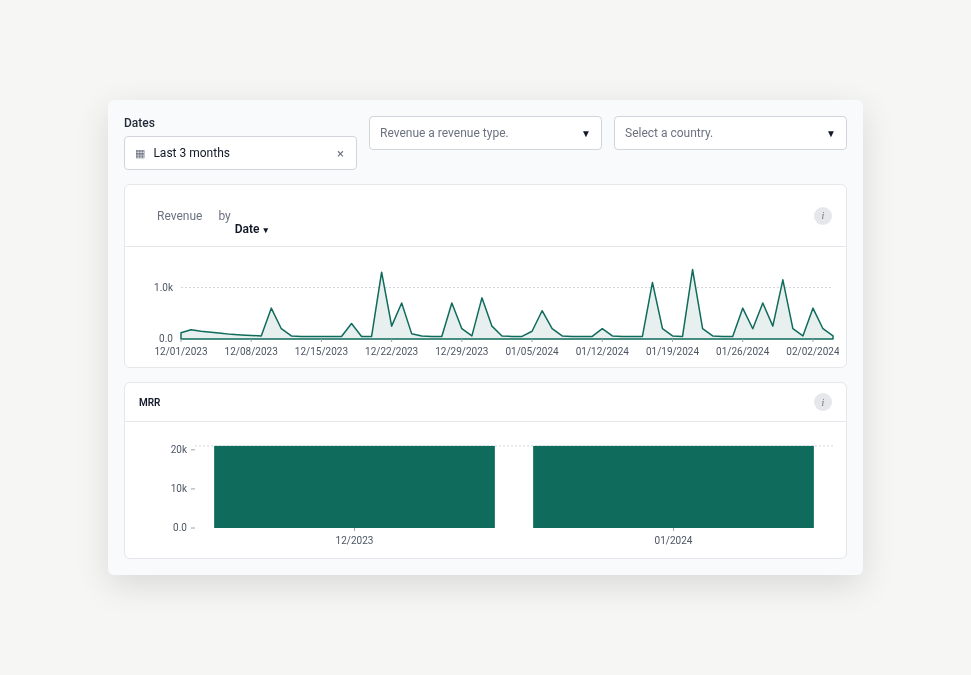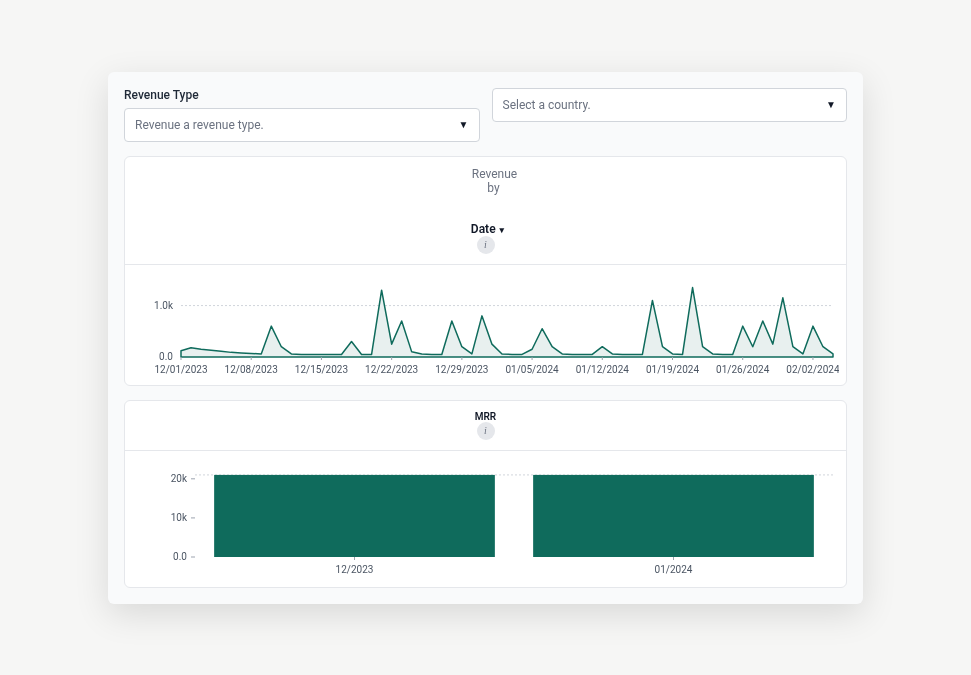--- a/index.html
+++ b/index.html
@@ -8,42 +8,50 @@
 .filters { display: flex; gap: 12px; margin-bottom: 14px; }
 .filter-group { flex: 1; }
 .filter-label { font-size: 12px; color: #1f2937; margin-bottom: 6px; font-weight: 500; }
 .filter-control { display: flex; align-items: center; height: 34px; border: 1px solid #d1d5db; border-radius: 4px; padding: 0 10px; background: #fff; font-size: 12px; color: #6b7280; }
 .filter-control.active { color: #111827; }
 .filter-control .spacer { flex: 1; }
 .filter-control .icon-cal { margin-right: 8px; font-size: 11px; color: #6b7280; }
 .filter-control .clear { font-size: 13px; color: #6b7280; cursor: pointer; padding: 0 2px; }
 .filter-control .chev { font-size: 10px; color: #111827; }
 .card { background: #fff; border: 1px solid #e5e7eb; border-radius: 6px; margin-bottom: 14px; overflow: hidden; }
-.card-header { display: flex; align-items: center; padding: 10px 14px; border-bottom: 1px solid #e5e7eb; font-size: 12px; color: #6b7280; flex-direction: column; }
+.card-header { display: flex; align-items: center; padding: 10px 14px; border-bottom: 1px solid #e5e7eb; font-size: 12px; color: #6b7280; }
 .card-header .strong { color: #111827; font-weight: 600; margin-left: 4px; margin-top: 27px; }
 .card-header .chev-sm { font-size: 9px; margin-left: 4px; color: #111827; }
 .card-header .spacer { flex: 1; }
 .info-badge { width: 18px; height: 18px; border-radius: 50%; background: #e5e7eb; color: #6b7280; font-size: 10px; display: flex; align-items: center; justify-content: center; font-style: italic; font-family: Georgia, serif; cursor: pointer; }
 .chart-body { padding: 14px 14px 10px 14px; position: relative; }
 .mrr-title { font-size: 10px; font-weight: 600; color: #111827; }
 svg { display: block; }
 .ytick { font-size: 10px; fill: #4b5563; }
 .xtick { font-size: 10px; fill: #4b5563; }
 .grid { stroke: #d1d5db; stroke-dasharray: 2 2; stroke-width: 1; }
 .areapath { fill: #e8f0ef; stroke: #0f6b5c; stroke-width: 1.5; stroke-linejoin: round; }
 .barrect { fill: #0f6b5c; }
 </style>
 </head>
 <body>
 
 <div class="panel">
 
   <div class="filters">
     <div class="filter-group">
-      <div class="filter-label">Revenue Type</div>
+      <div class="filter-label">Dates</div>
+      <div class="filter-control active">
+        <span class="icon-cal">▦</span>
+        <span>Last 3 months</span>
+        <span class="spacer"></span>
+        <span class="clear">×</span>
+      </div>
+    </div>
+    <div class="filter-group">
       <div class="filter-control">
         <span>Revenue a revenue type.</span>
         <span class="spacer"></span>
         <span class="chev">▼</span>
       </div>
     </div>
     <div class="filter-group">
       <div class="filter-control">
         <span>Select a country.</span>
         <span class="spacer"></span>

